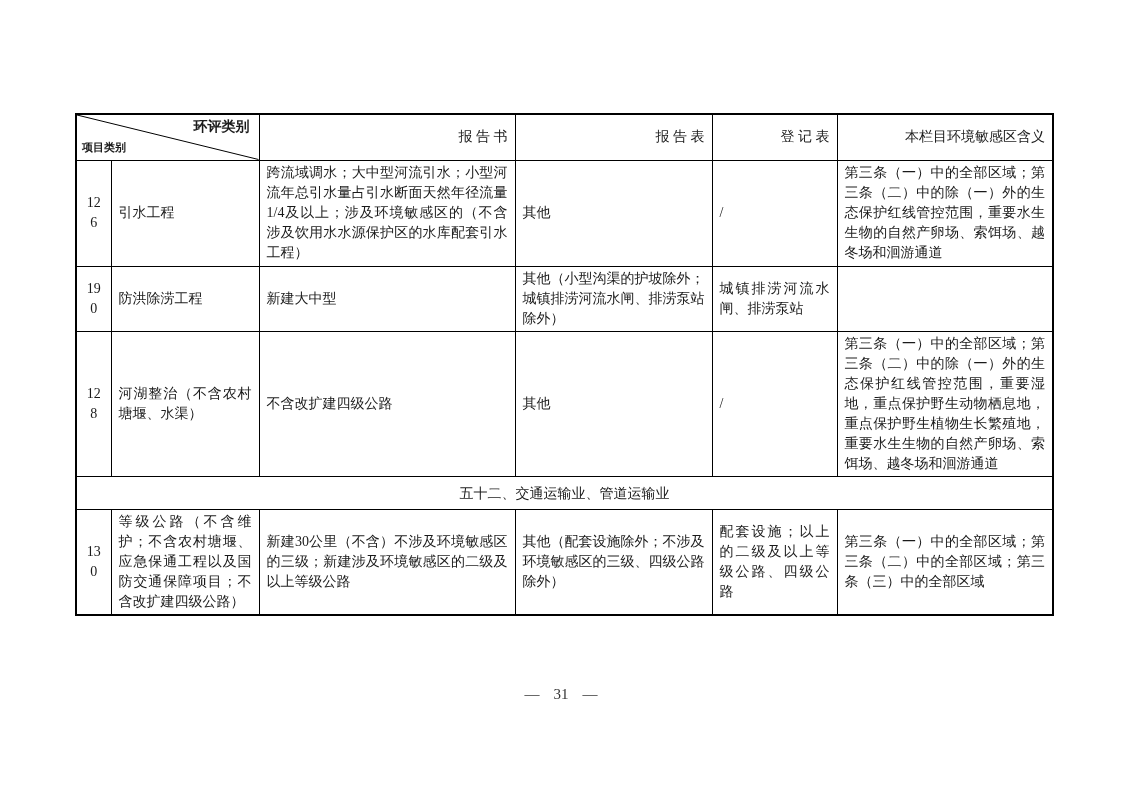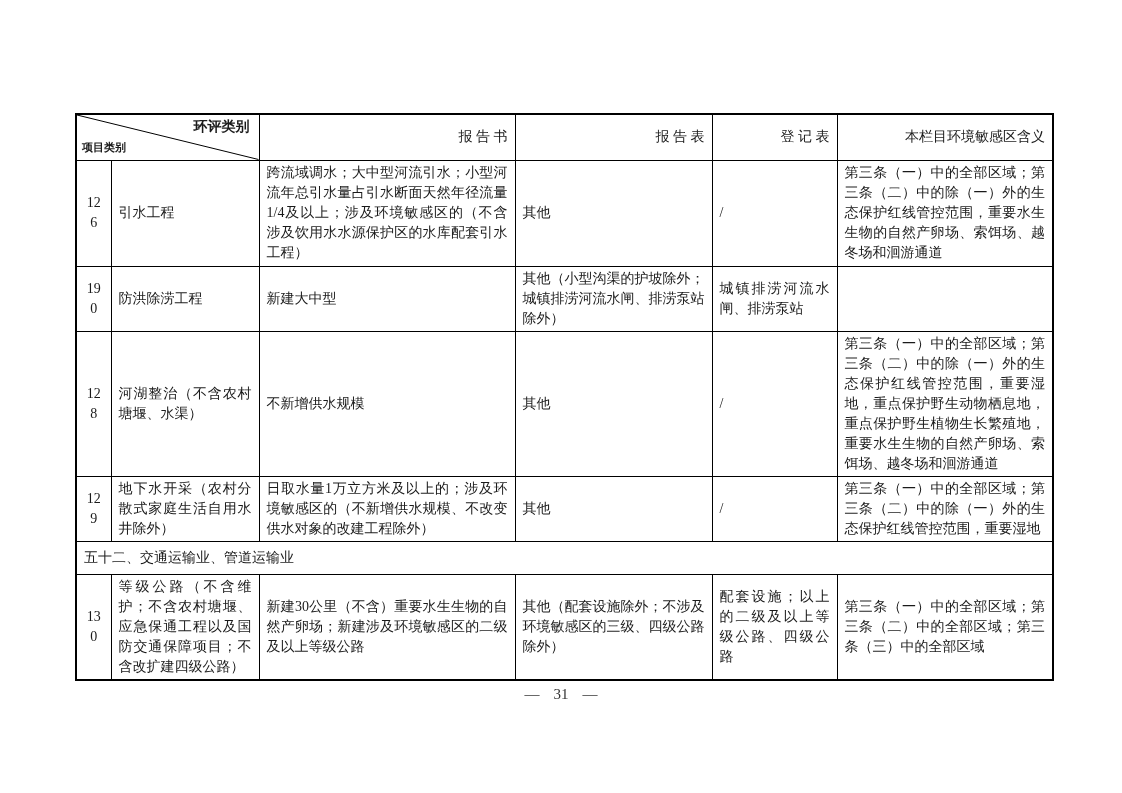--- a/index.html
+++ b/index.html
@@ -74,25 +74,25 @@
     text-align: center;
     padding-left: 2px;
     padding-right: 2px;
     font-family: Liberation Serif, serif;
   }
   td.body-cell {
     text-align: justify;
     text-justify: inter-character;
   }
   td.section-row {
-    font-family: Liberation Mono, monospace;
+    font-family: Liberation Sans, sans-serif;
     font-weight: bold;
     font-size: 15px;
     padding-left: 9px;
-    text-align: left;
+    text-align: center;
   }
   .footer {
     position: absolute;
     left: 0;
     top: 686px;
     width: 100%;
     text-align: center;
     font-size: 15px;
     color: #333;
   }
@@ -142,43 +142,35 @@
       <td class="body-cell">防洪除涝工程</td>
       <td class="body-cell">新建大中型</td>
       <td class="body-cell">其他（小型沟渠的护坡除外；城镇排涝河流水闸、排涝泵站除外）</td>
       <td class="body-cell">城镇排涝河流水闸、排涝泵站</td>
       <td class="body-cell"></td>
     </tr>
 
     <tr style="height:145px">
       <td class="num">128</td>
       <td class="body-cell">河湖整治（不含农村塘堰、水渠）</td>
-      <td class="body-cell">不新增供水规模</td>
+      <td class="body-cell">不含改扩建四级公路</td>
       <td class="body-cell">其他</td>
       <td class="body-cell">/</td>
       <td class="body-cell">第三条（一）中的全部区域；第三条（二）中的除（一）外的生态保护红线管控范围，重要湿地，重点保护野生动物栖息地，重点保护野生植物生长繁殖地，重要水生生物的自然产卵场、索饵场、越冬场和洄游通道</td>
     </tr>
 
-    <tr style="height:65px">
-      <td class="num">129</td>
-      <td class="body-cell">地下水开采（农村分散式家庭生活自用水井除外）</td>
-      <td class="body-cell">日取水量1万立方米及以上的；涉及环境敏感区的（不新增供水规模、不改变供水对象的改建工程除外）</td>
-      <td class="body-cell">其他</td>
-      <td class="body-cell">/</td>
-      <td class="body-cell">第三条（一）中的全部区域；第三条（二）中的除（一）外的生态保护红线管控范围，重要湿地</td>
-    </tr>
 
     <tr style="height:33px">
       <td class="section-row" colspan="6">五十二、交通运输业、管道运输业</td>
     </tr>
 
     <tr style="height:100px">
       <td class="num">130</td>
       <td class="body-cell">等级公路（不含维护；不含农村塘堰、应急保通工程以及国防交通保障项目；不含改扩建四级公路）</td>
-      <td class="body-cell">新建30公里（不含）重要水生生物的自然产卵场；新建涉及环境敏感区的二级及以上等级公路</td>
+      <td class="body-cell">新建30公里（不含）不涉及环境敏感区的三级；新建涉及环境敏感区的二级及以上等级公路</td>
       <td class="body-cell">其他（配套设施除外；不涉及环境敏感区的三级、四级公路除外）</td>
       <td class="body-cell">配套设施；以上的二级及以上等级公路、四级公路</td>
       <td class="body-cell">第三条（一）中的全部区域；第三条（二）中的全部区域；第三条（三）中的全部区域</td>
     </tr>
   </tbody>
     </table>
 
   <div class="footer">
     <span class="dash">—</span><span>31</span><span class="dash">—</span>
   </div>

